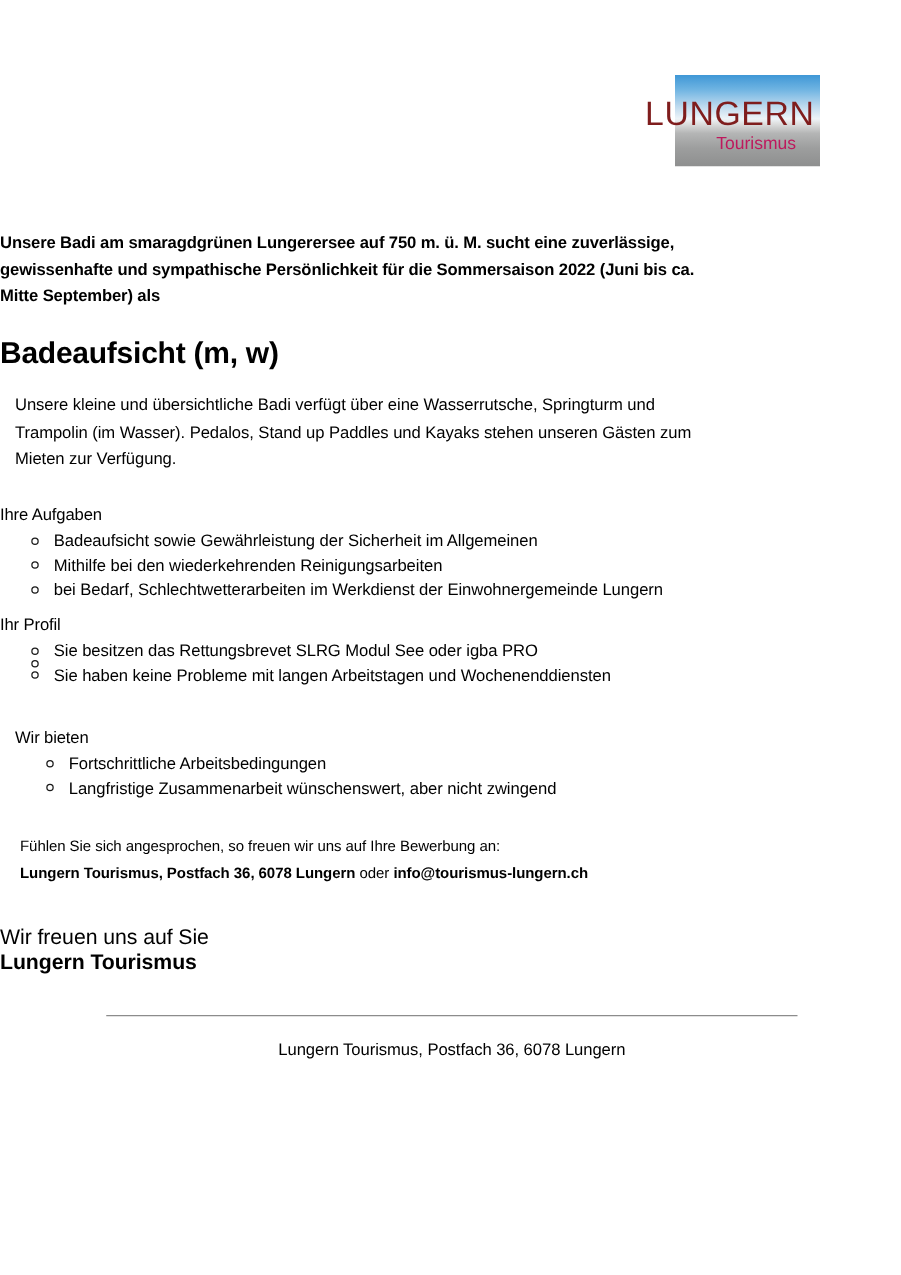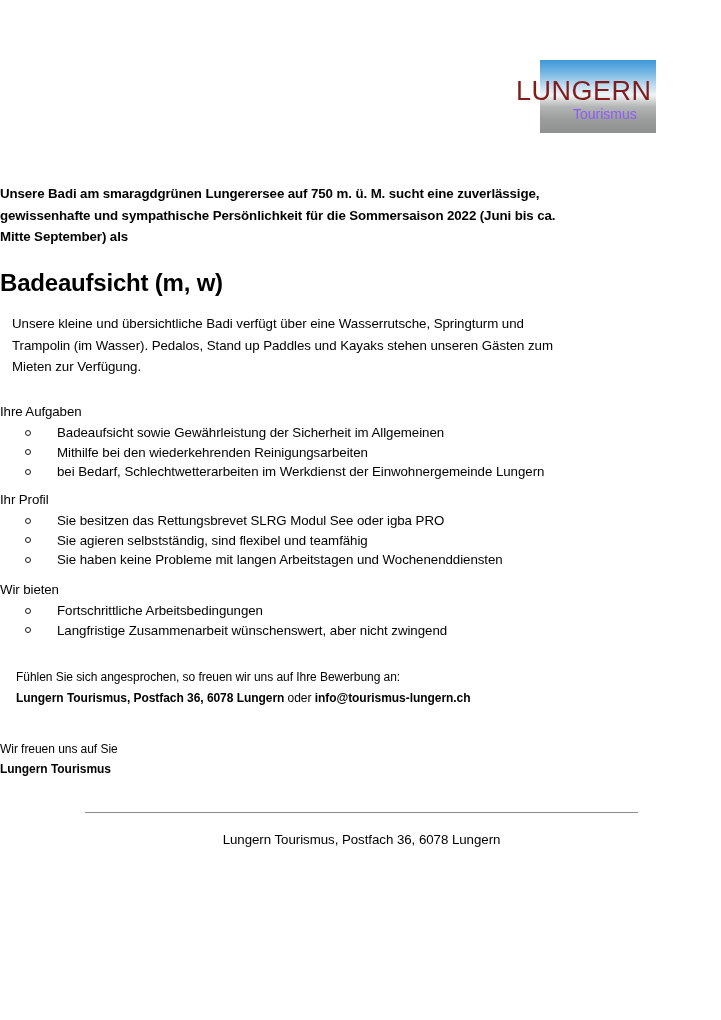--- a/index.html
+++ b/index.html
@@ -58,21 +58,21 @@
   }
   .logo-sub {
     position: absolute;
     left: 33px;
     top: 47px;
     width: 110px;
     text-align: left;
     font-family: "Liberation Sans", sans-serif;
     font-size: 14px;
     font-weight: 400;
-    color: #8b5cf6;
+    color: #be185d;
     line-height: 1;
     white-space: nowrap;
   }
 
   .intro {
     position: absolute;
     top: 183px;
     left: 0;
     width: 556px;
     font-size: 13.3px;
@@ -102,38 +102,38 @@
     letter-spacing: -0.05px;
   }
 
   .section {
     position: absolute;
     left: 0;
     width: 560px;
   }
   .sec-aufgaben { top: 402px; }
   .sec-profil   { top: 490px; }
-  .sec-bieten   { top: 580px; }
+  .sec-bieten   { top: 580px; margin-left: 12px; }
 
   .sec-head {
     font-size: 13.3px;
     font-weight: normal;
     line-height: 19px;
     margin: 0 0 2px 0;
     letter-spacing: -0.1px;
   }
 
   ul.bullets {
     list-style: none;
     margin: 0;
     padding: 0;
   }
   ul.bullets li {
     position: relative;
-    padding-left: 57px;
+    padding-left: 43px;
     font-size: 13.3px;
     font-weight: normal;
     line-height: 19.5px;
     letter-spacing: -0.05px;
     white-space: nowrap;
   }
   ul.bullets li .marker {
     position: absolute;
     left: 25px;
     top: 50%;
@@ -154,21 +154,21 @@
     line-height: 21px;
     letter-spacing: -0.05px;
   }
   .apply .b { font-weight: bold; }
 
   .closing {
     position: absolute;
     top: 740px;
     left: 0;
     width: 400px;
-    font-size: 12px;
+    font-size: 17px;
     line-height: 19.5px;
     letter-spacing: -0.05px;
   }
   .closing .b { font-weight: bold; }
 
   
   .footer-rule {
     position: absolute;
     left: 85px;
     top: 812px;
@@ -210,21 +210,21 @@
       <li><span class="marker"></span><span>Badeaufsicht sowie Gewährleistung der Sicherheit im Allgemeinen</span></li>
       <li><span class="marker"></span><span>Mithilfe bei den wiederkehrenden Reinigungsarbeiten</span></li>
       <li><span class="marker"></span><span>bei Bedarf, Schlechtwetterarbeiten im Werkdienst der Einwohnergemeinde Lungern</span></li>
     </ul>
   </div>
 
   <div class="section sec-profil">
     <div class="sec-head">Ihr Profil</div>
     <ul class="bullets">
       <li><span class="marker"></span><span>Sie besitzen das Rettungsbrevet SLRG Modul See oder igba PRO</span></li>
-      <li><span class="marker"></span><span>Sie agieren selbstständig, sind flexibel und teamfähig</span></li>
+      <li><span class="marker"></span></li>
       <li><span class="marker"></span><span>Sie haben keine Probleme mit langen Arbeitstagen und Wochenenddiensten</span></li>
     </ul>
   </div>
 
   <div class="section sec-bieten">
     <div class="sec-head">Wir bieten</div>
     <ul class="bullets">
       <li><span class="marker"></span><span>Fortschrittliche Arbeitsbedingungen</span></li>
       <li><span class="marker"></span><span>Langfristige Zusammenarbeit wünschenswert, aber nicht zwingend</span></li>
     </ul>

